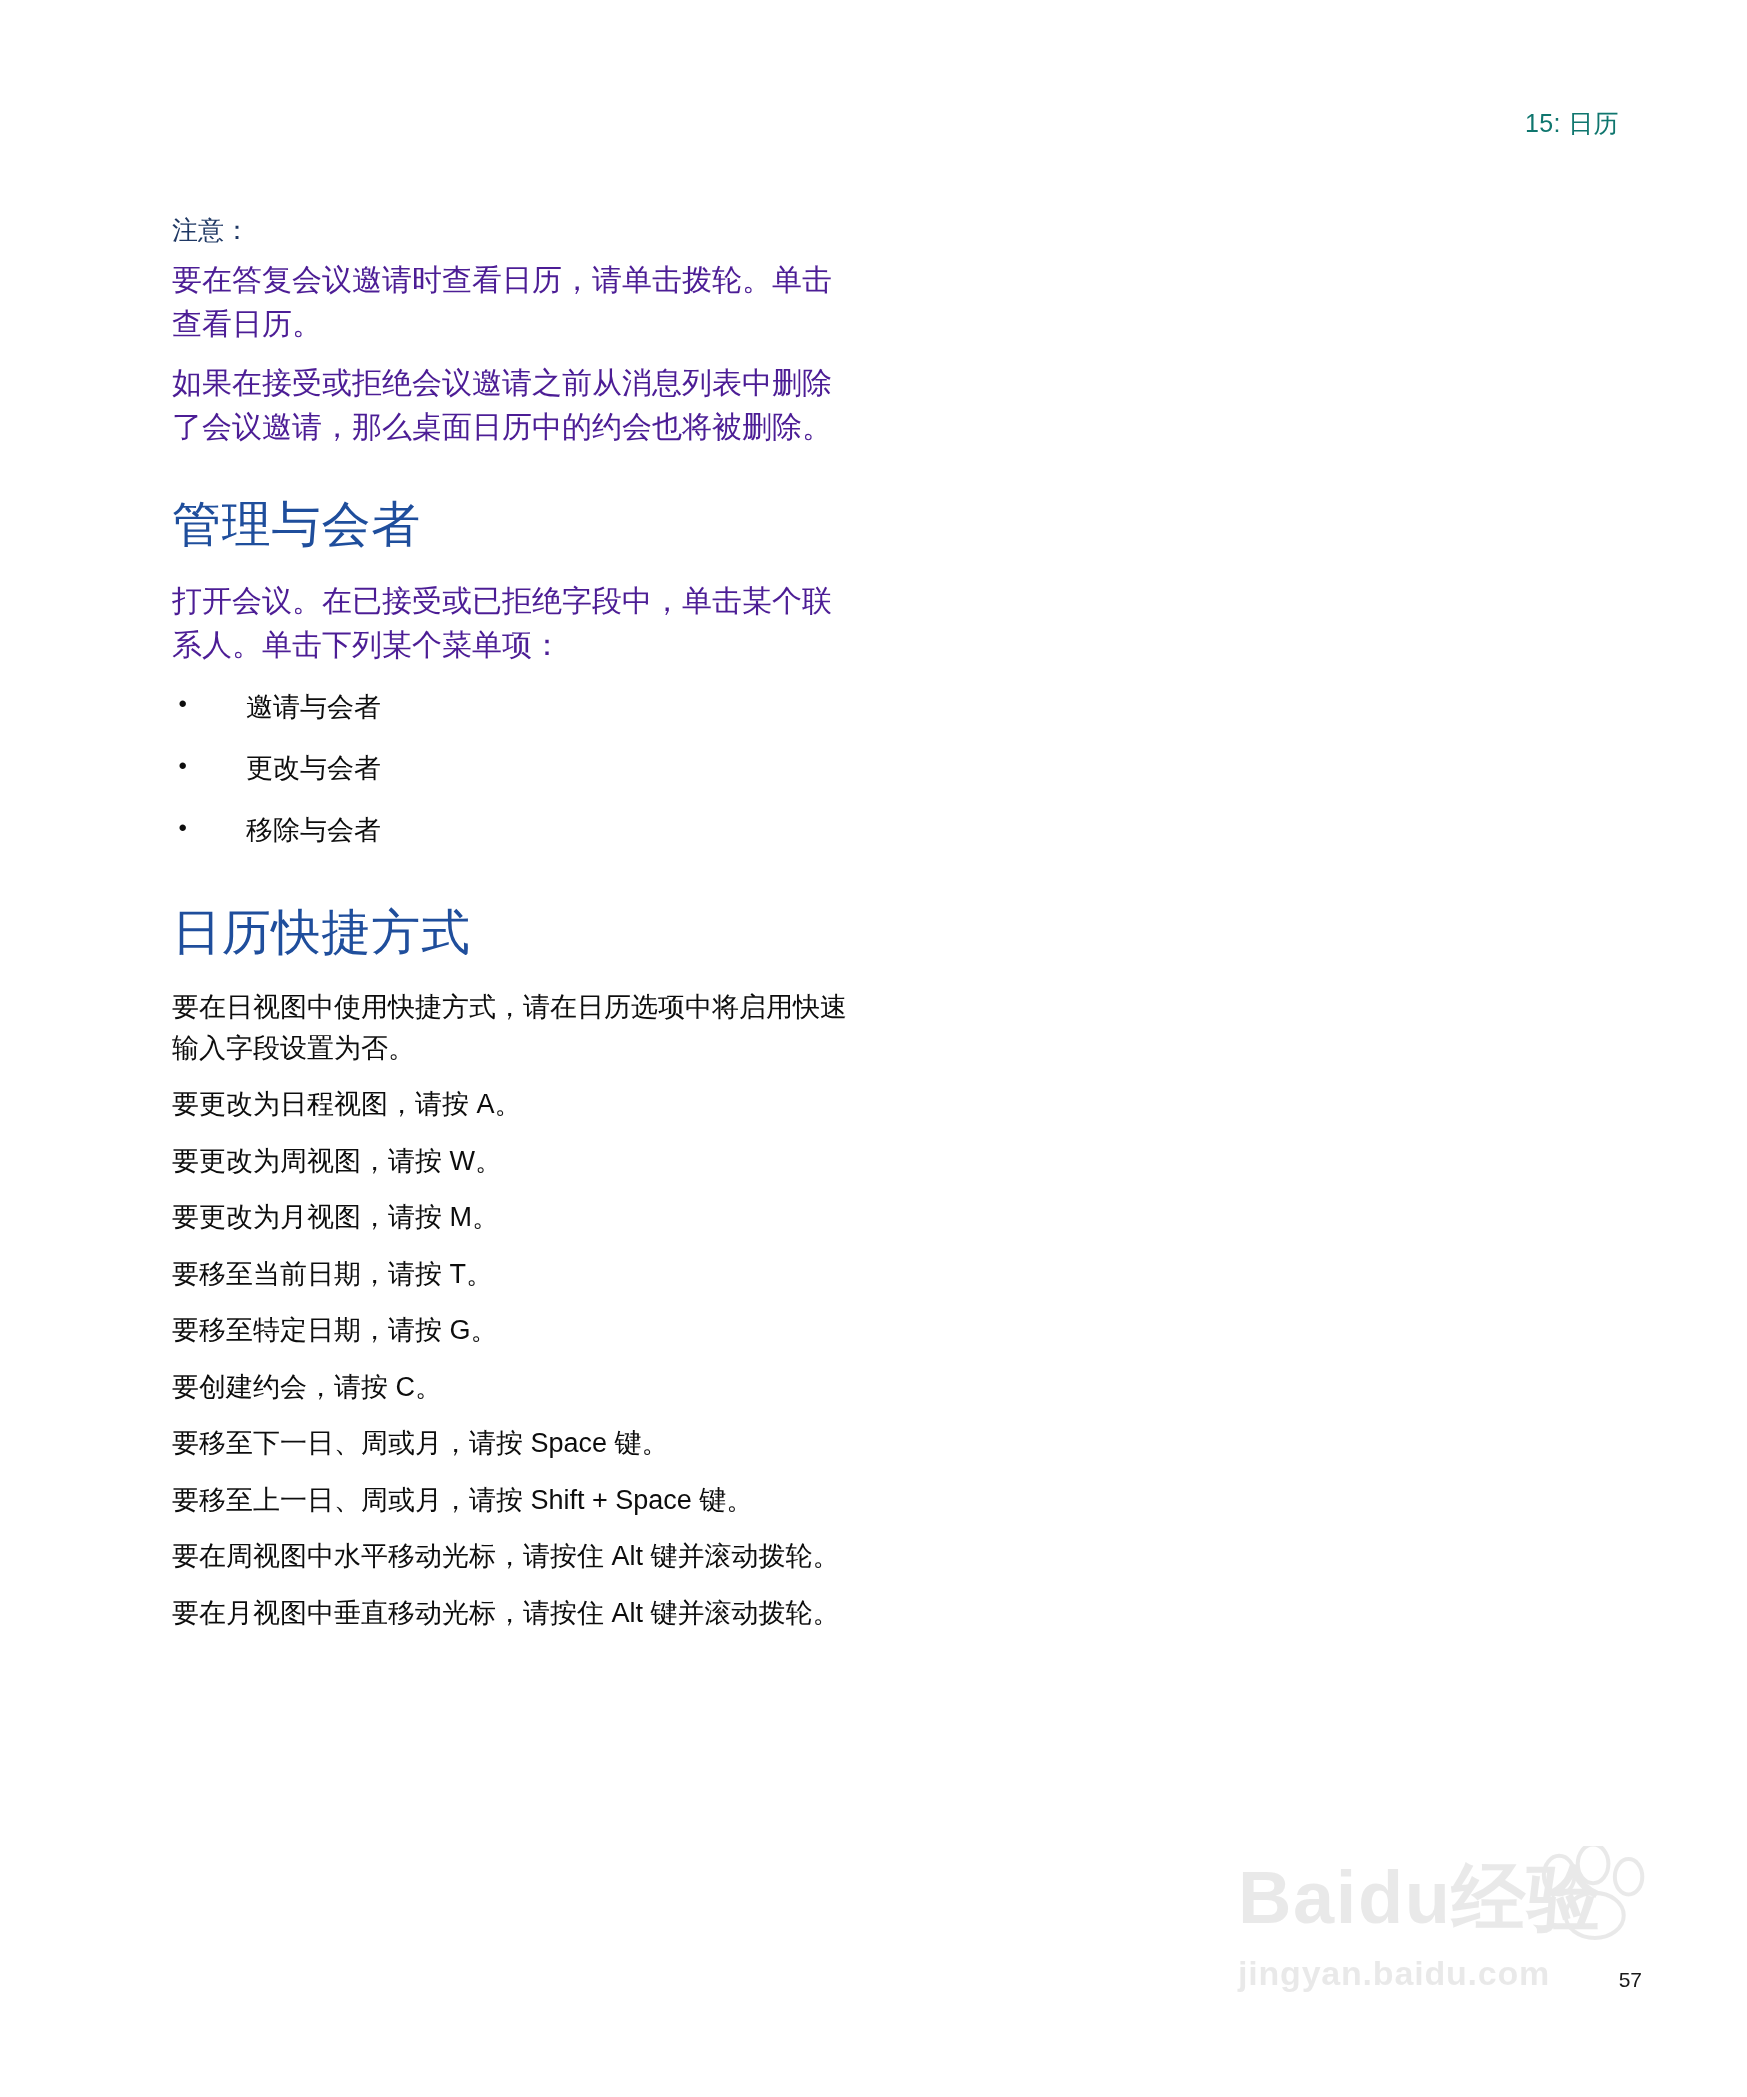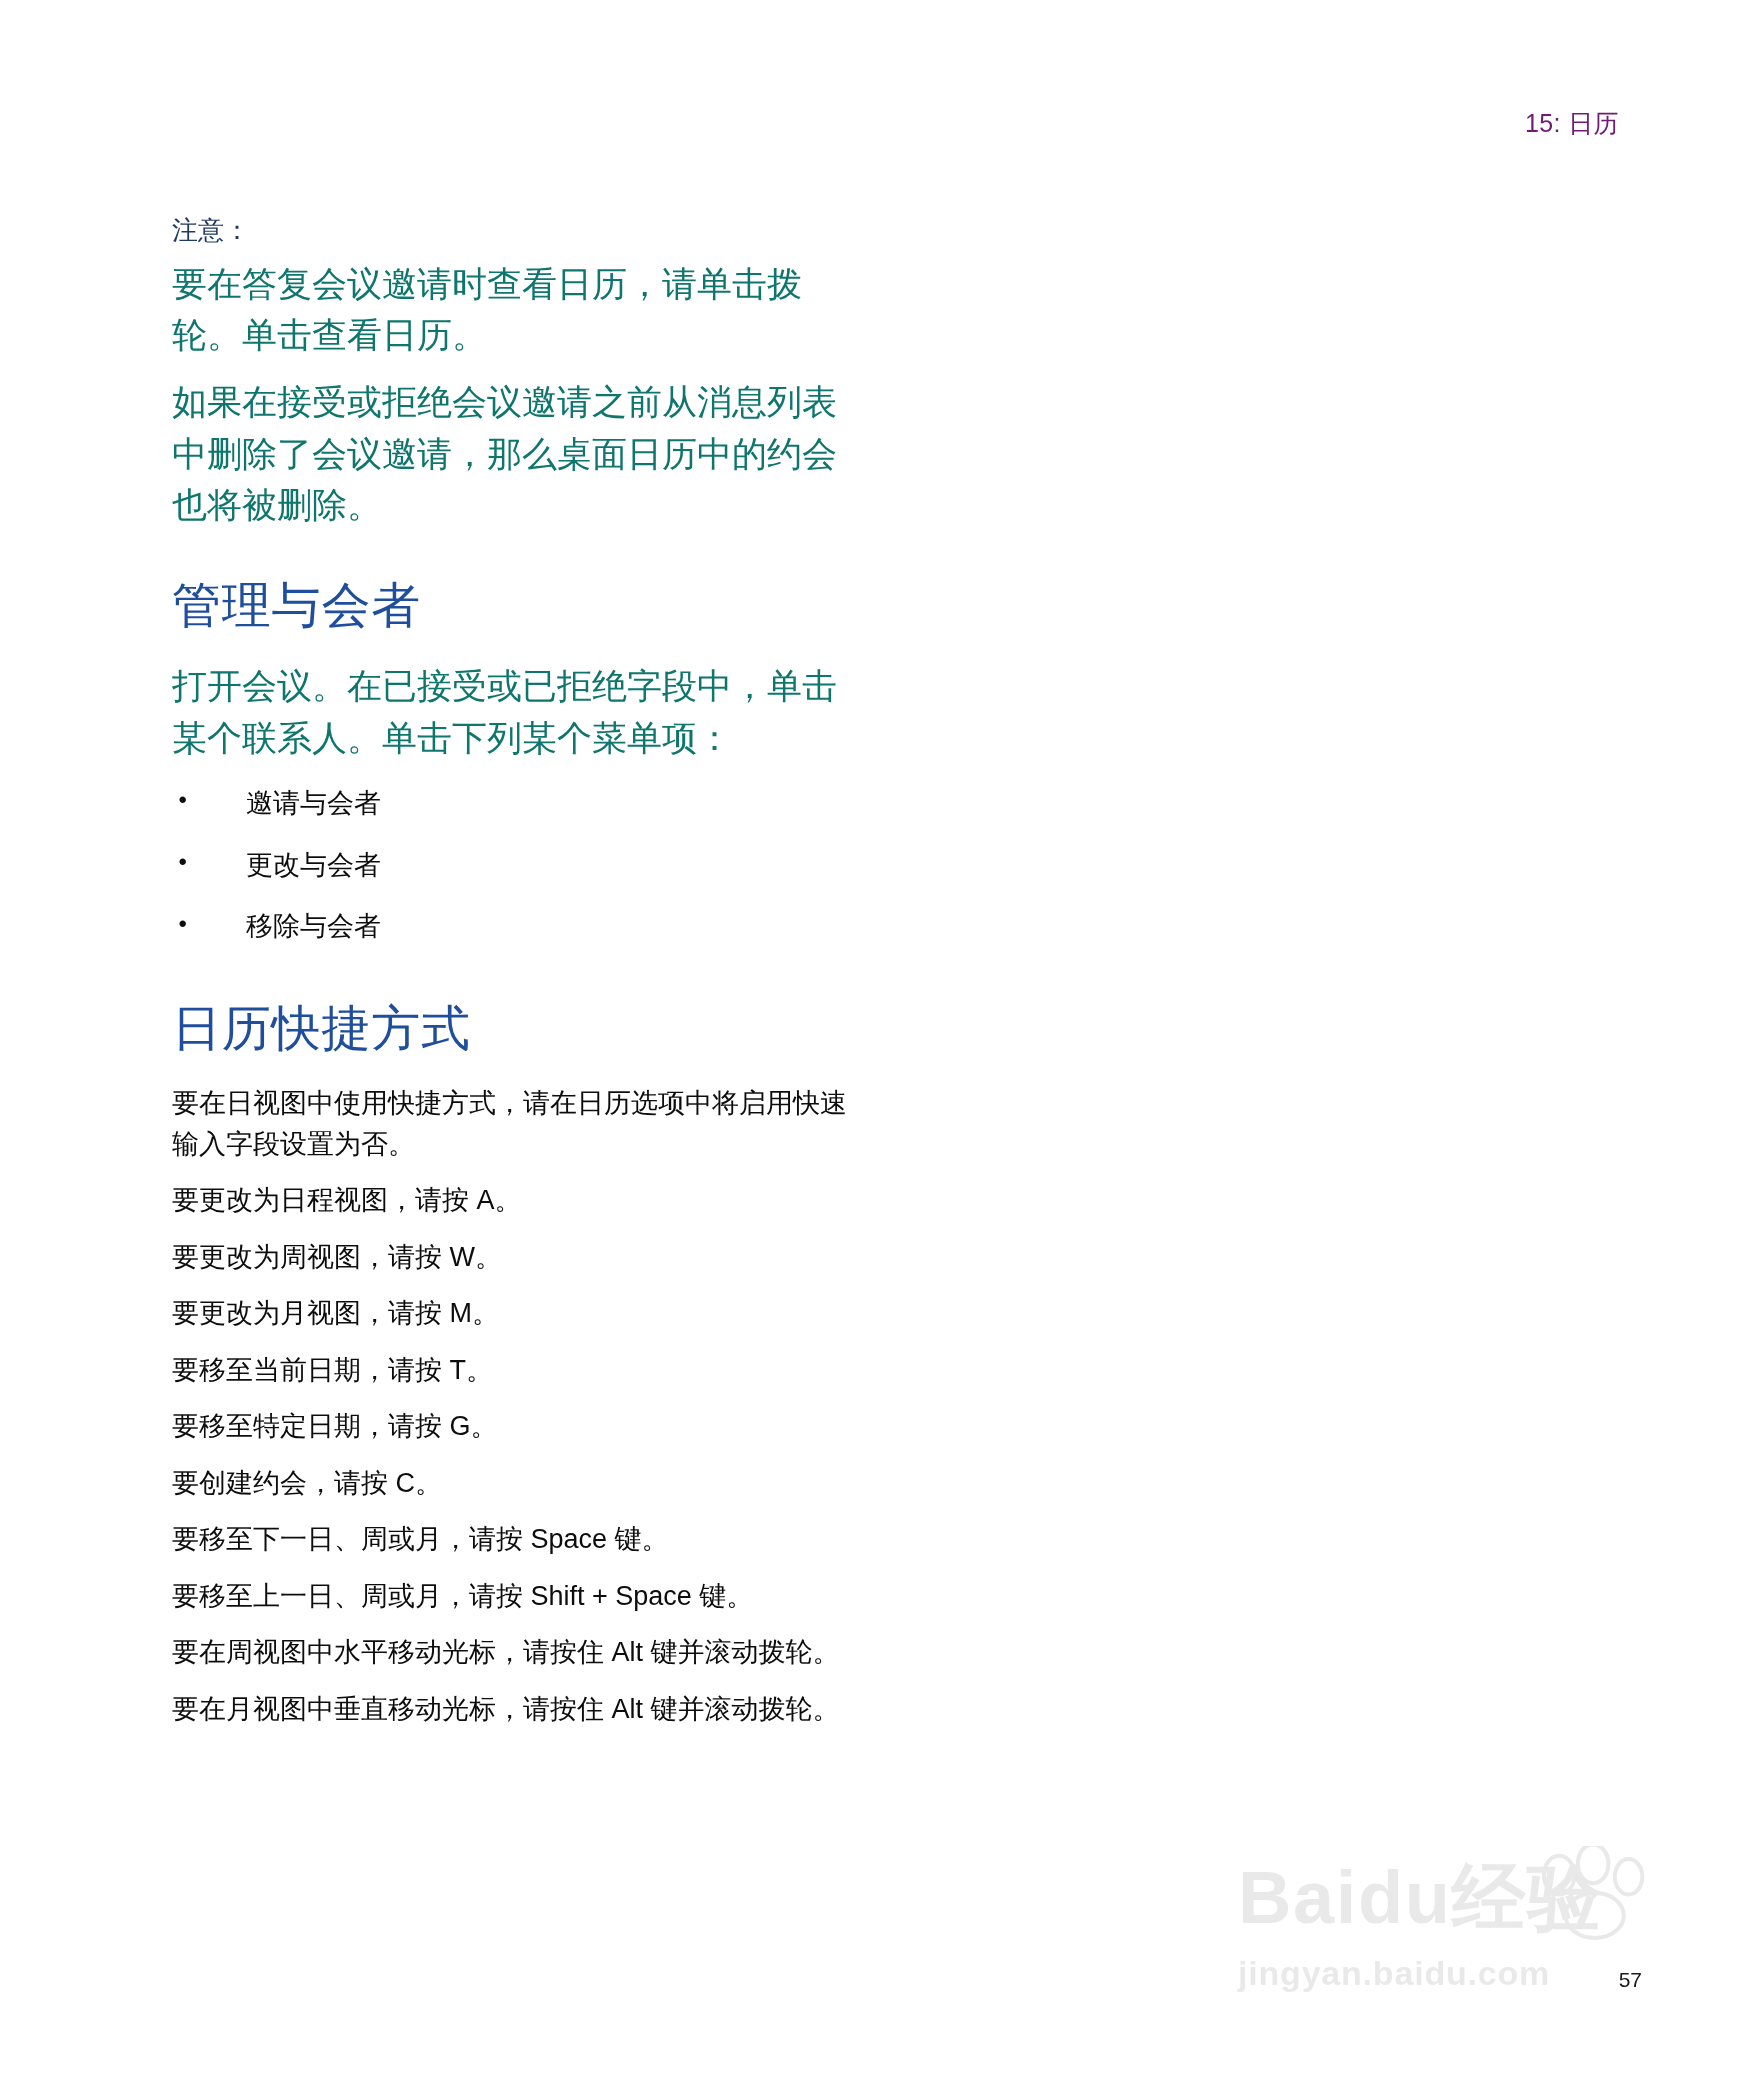--- a/index.html
+++ b/index.html
@@ -16,44 +16,44 @@
     color: #000000;
     overflow: hidden;
   }
 
   
   .running-header {
     position: absolute;
     top: 107px;
     right: 129px;
     font-size: 25px;
-    color: #701a75;
+    color: #0f766e;
     letter-spacing: 0.4px;
   }
 
   
   .content {
     position: absolute;
     left: 172px;
     top: 212px;
     width: 680px;
   }
 
   .note-label {
     font-size: 26px;
     color: #1f3864;
     line-height: 1.45;
     margin: 0 0 8px 0;
   }
 
   .body-text {
-    font-size: 35px;
+    font-size: 30px;
     line-height: 1.48;
     margin: 0 0 18px 0;
-    color: #0f766e;
+    color: #4c1d95;
   }
 
   .body-text.tight {
     margin-bottom: 14.6px;
   }
 
   h2.section {
     font-size: 49px;
     font-weight: normal;
     color: #1f4e9c;

